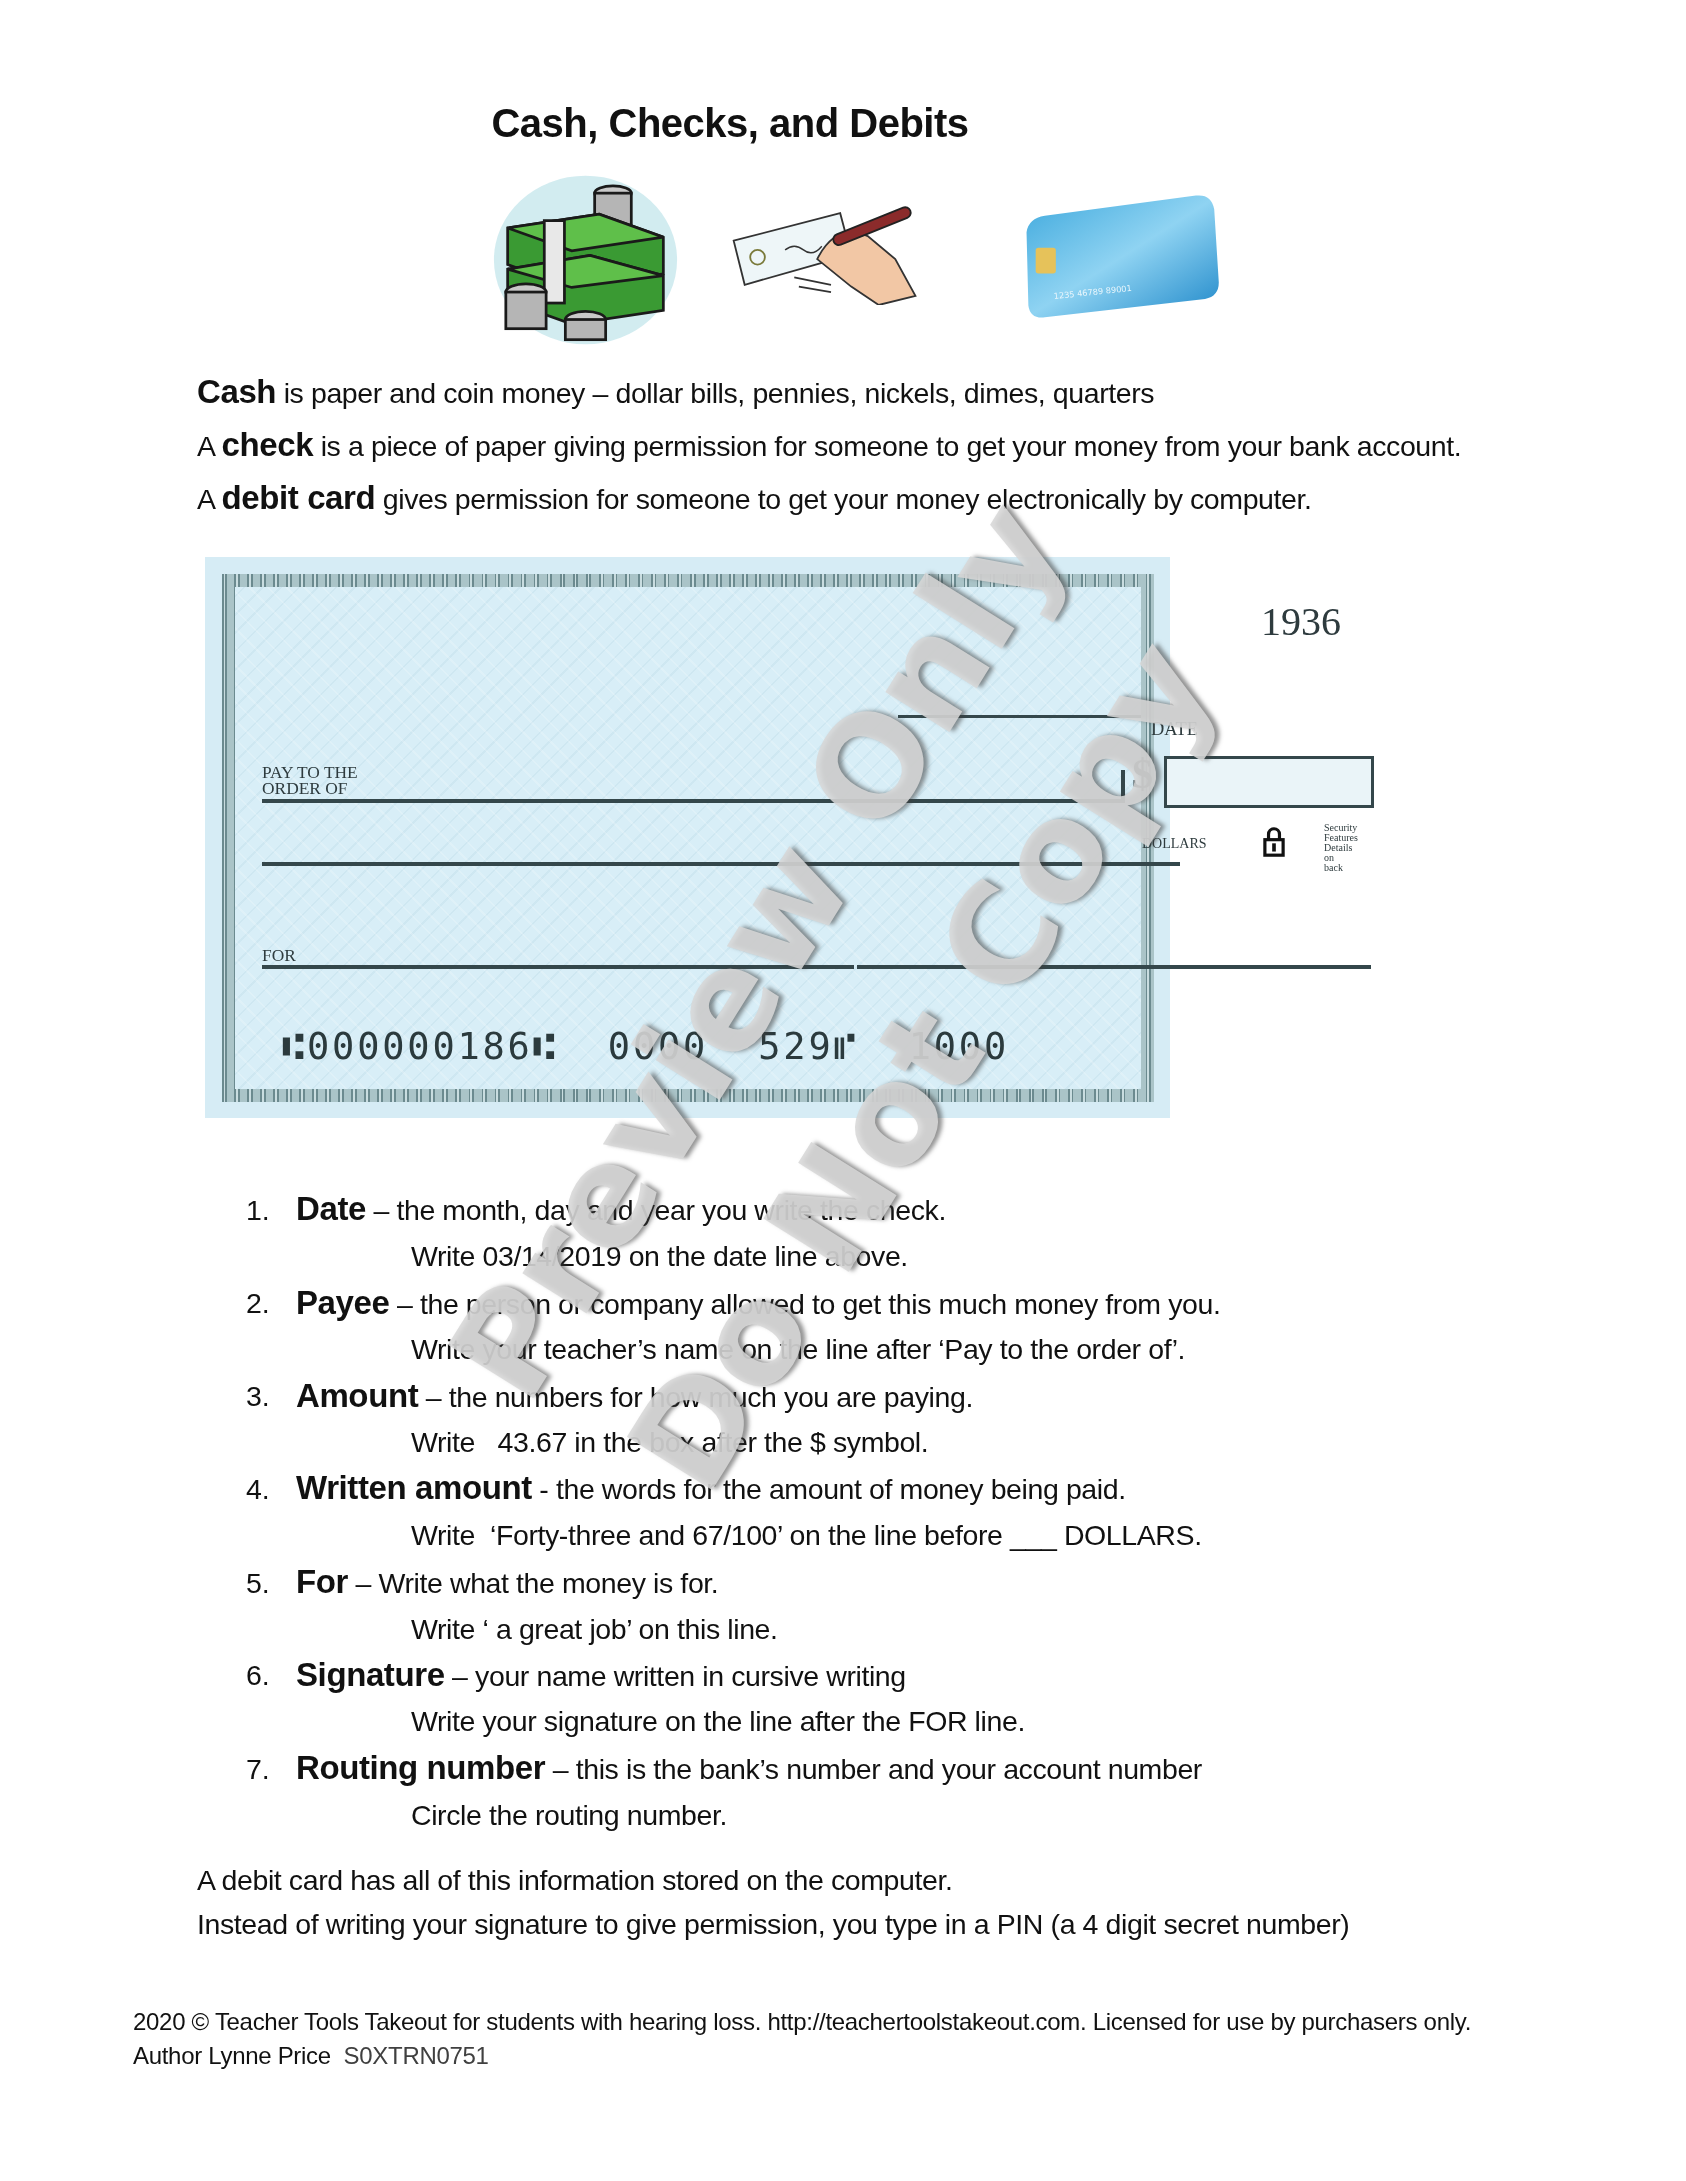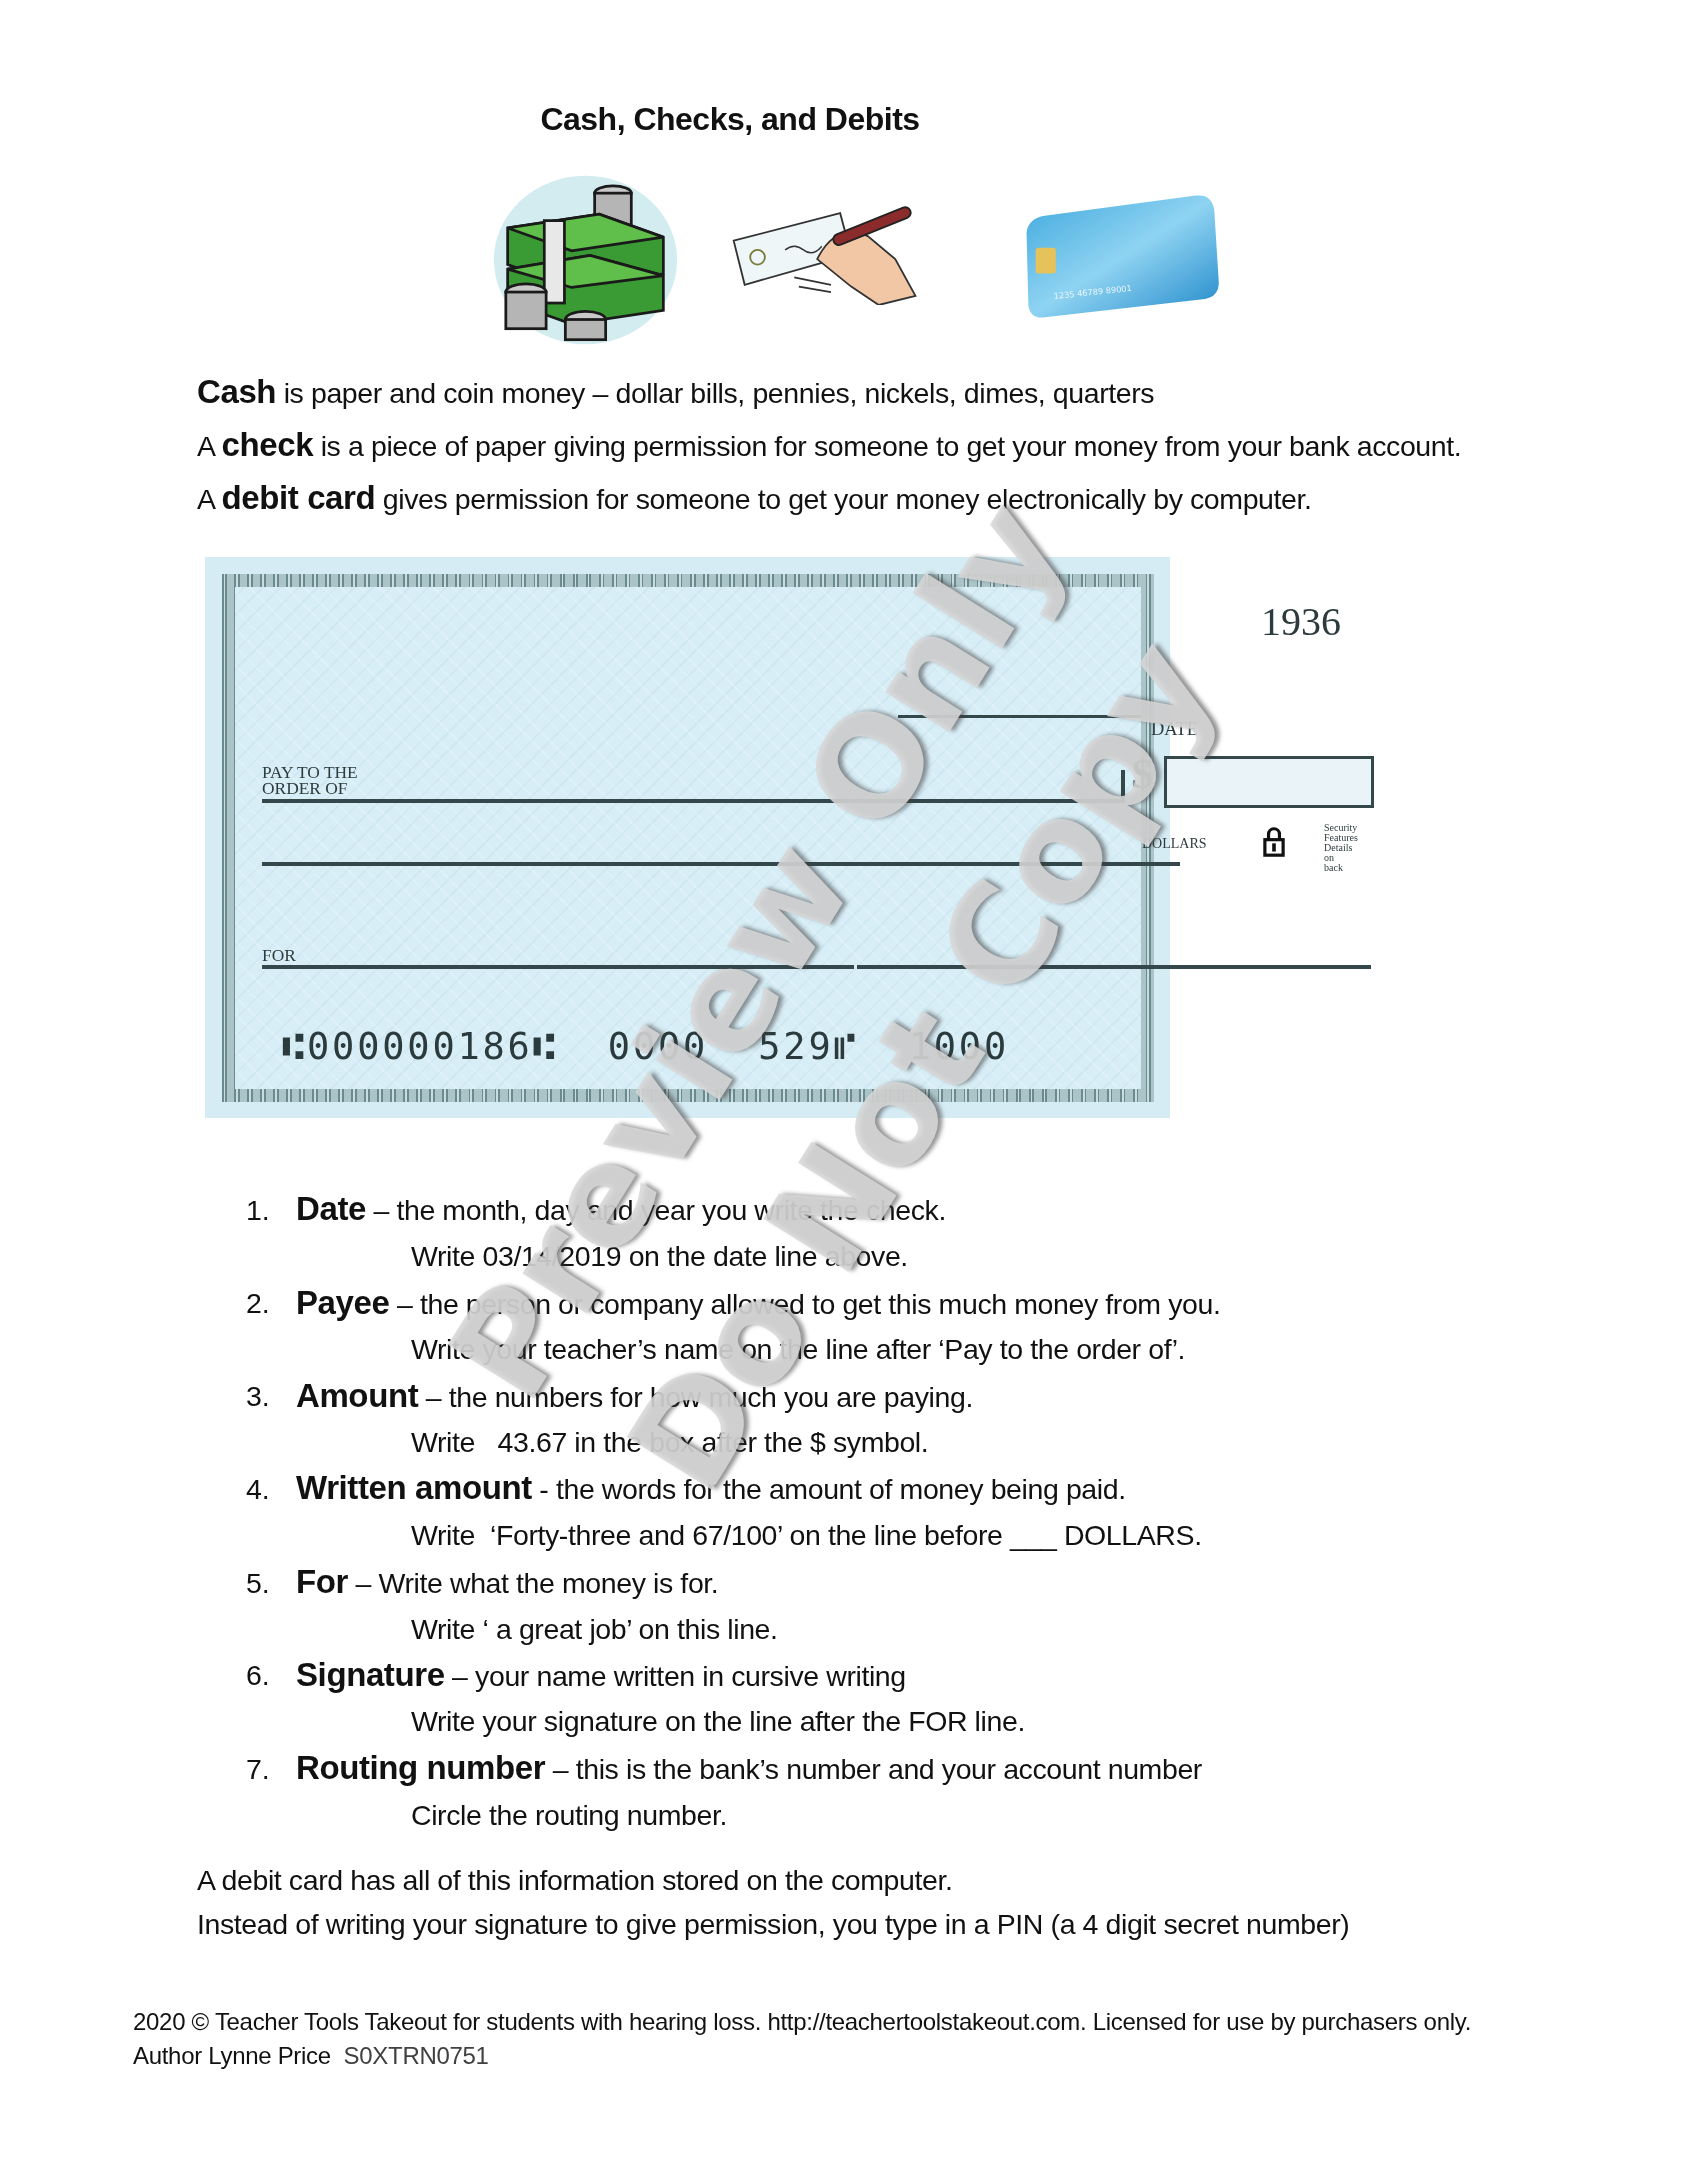--- a/index.html
+++ b/index.html
@@ -1,20 +1,20 @@
 <!DOCTYPE html>
 <html style="font-size:14.7px"><head>
 <meta charset="utf-8">
 <style>
   html, body { margin:0; padding:0; background:#ffffff; }
   body { width:1686px; height:2182px; position:relative; overflow:hidden;
          font-family:"Liberation Sans", sans-serif; color:#111; }
   .abs { position:absolute; }
   .title { left:0; width:1460px; top:101px; text-align:center; font-weight:bold;
-           font-size:32px; letter-spacing:-0.5px; }
+           font-size:40px; letter-spacing:-0.5px; }
   .pic { position:absolute; }
   .intro { left:197px; font-size:28.5px; white-space:nowrap; letter-spacing:-0.4px; }
   .intro b { font-size:33px; }
   
   .check { left:205px; top:557px; width:965px; height:561px; background:#d6ecf5; }
   .check-border { position:absolute; left:16.5px; top:16.5px; right:16.5px; bottom:16.5px;
        border:13px solid transparent;
        border-image: repeating-linear-gradient(90deg,#6b8a8f 0 1.8px,#c9dde0 1.8px 3.7px,#6b8a8f 3.7px 5.5px,#aac4c8 5.5px 13px) 14;
        background:
         repeating-linear-gradient(45deg, rgba(255,255,255,0.18) 0 1.8px, transparent 1.8px 13px),

